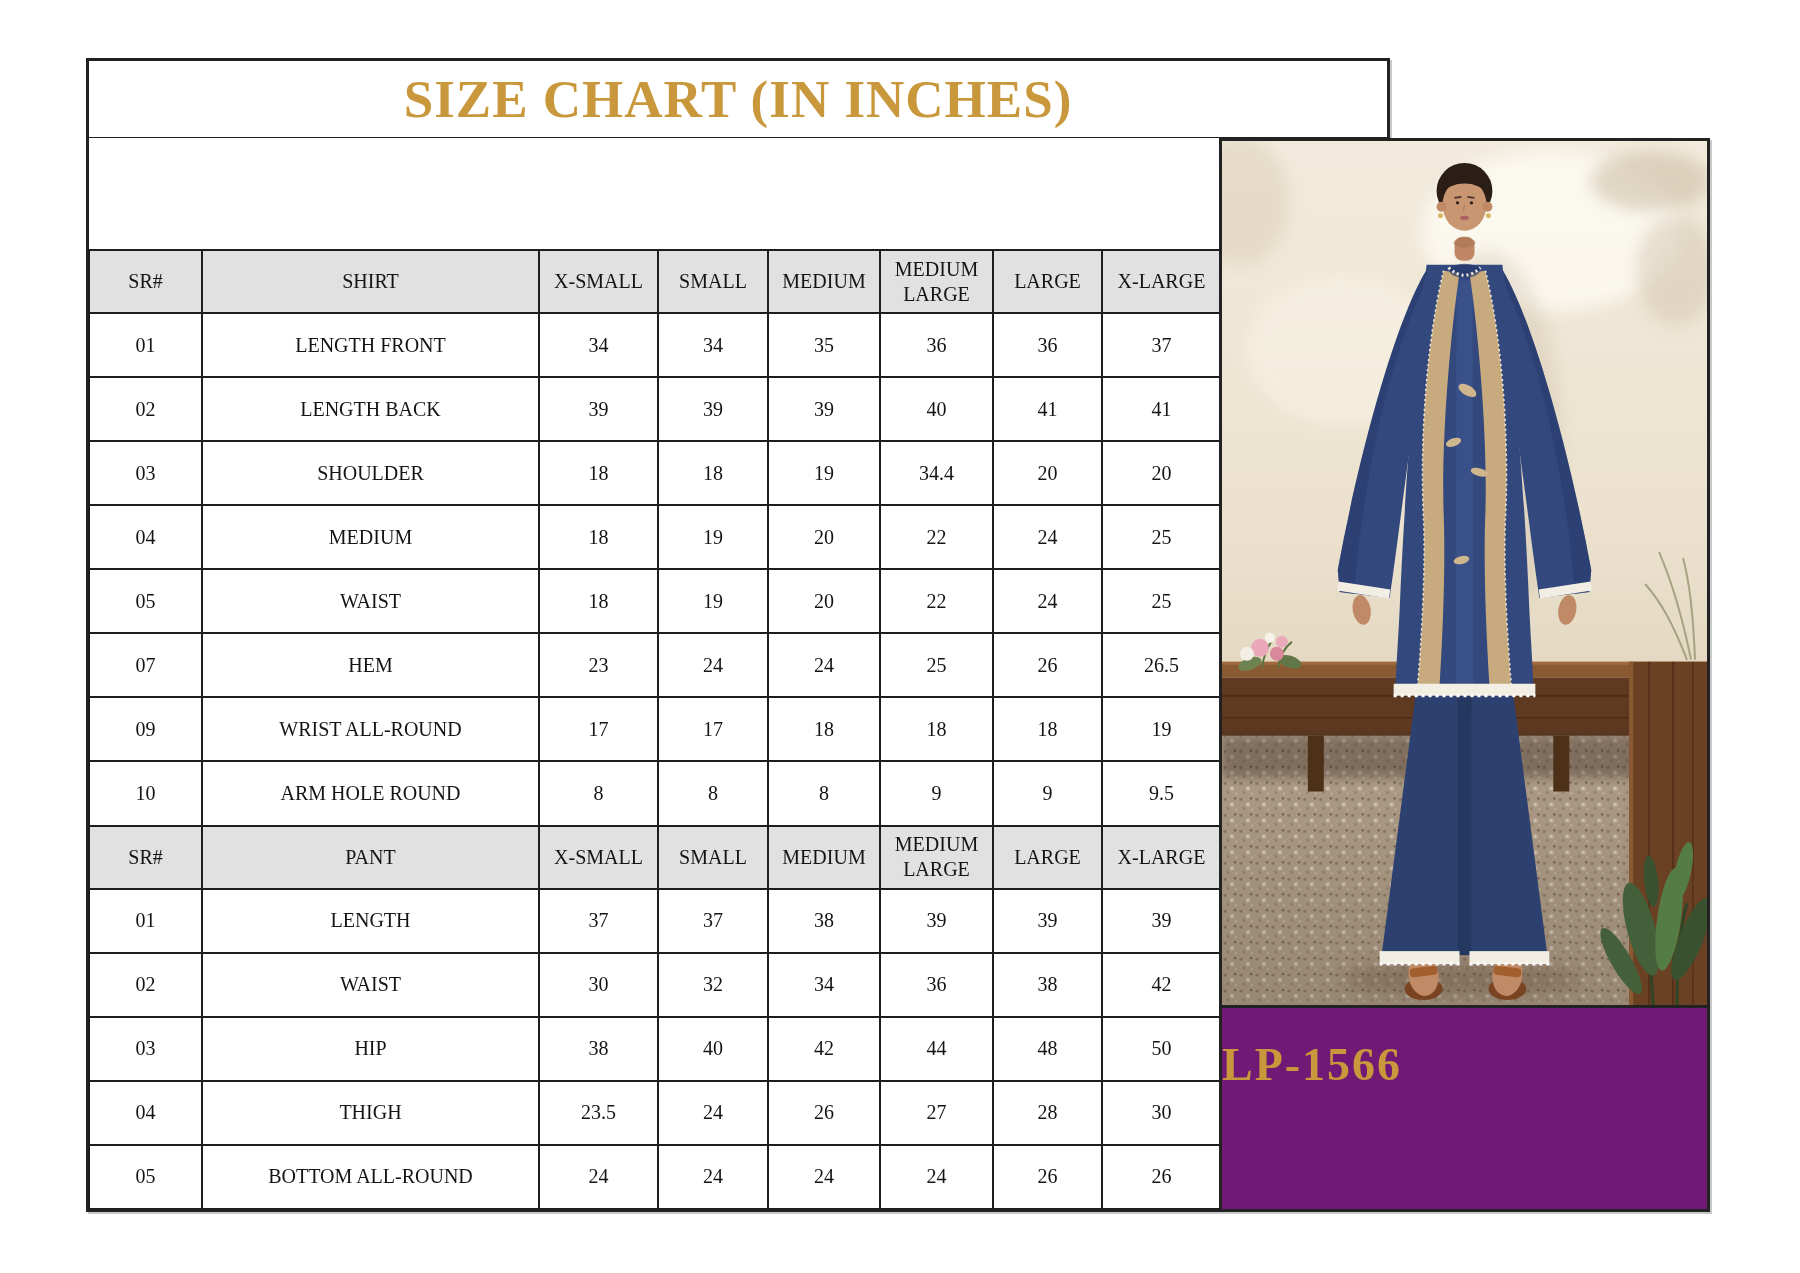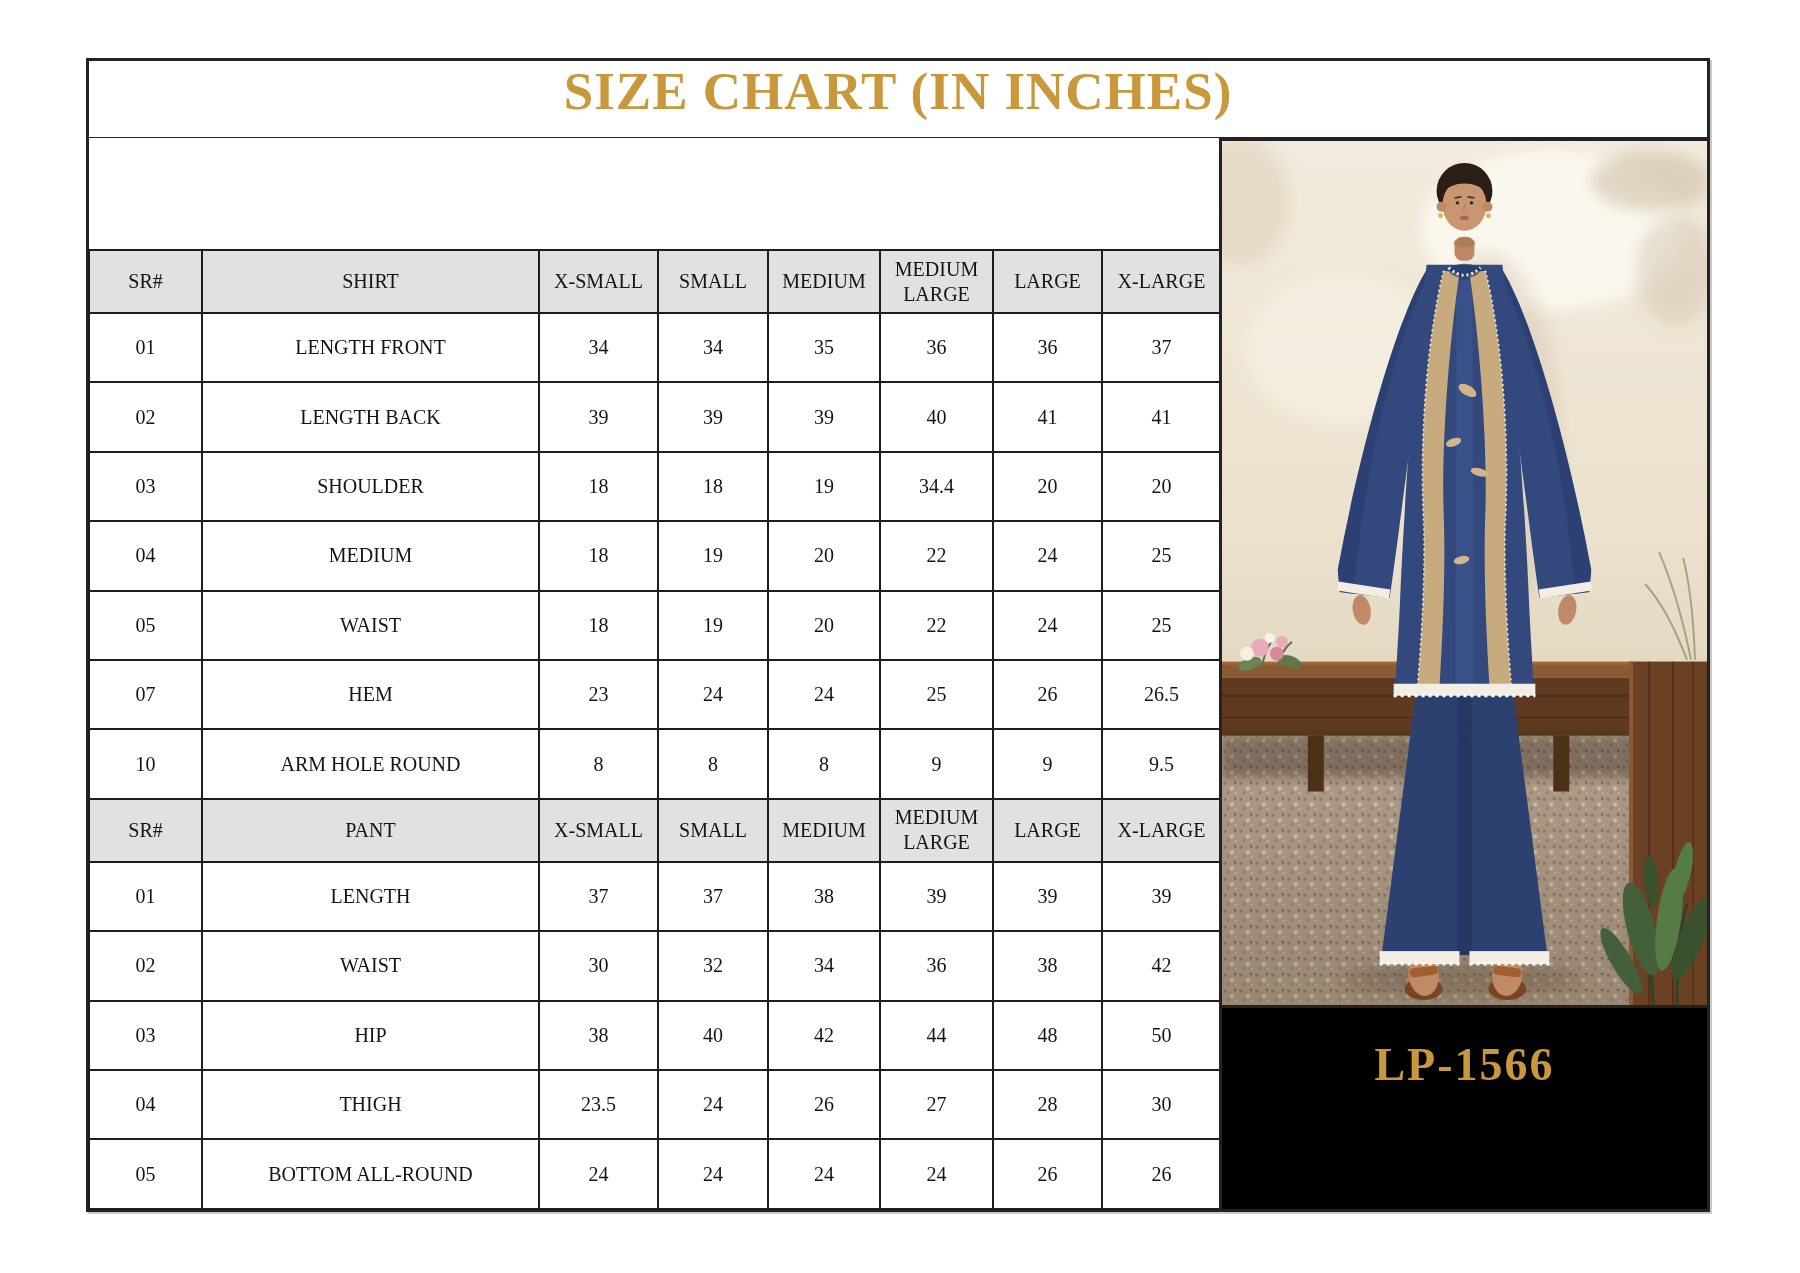--- a/index.html
+++ b/index.html
@@ -2,23 +2,23 @@
 <html><head>
 <meta charset="utf-8">
 <style>
   html,body{margin:0;padding:0;}
   body{
     width:1800px;height:1273px;position:relative;background:#ffffff;overflow:hidden;
     font-family:"Liberation Serif", serif;color:#141414;
   }
   .frame{position:absolute;left:86px;top:58px;width:1624px;height:1154px;}
   .title-box{
-    position:absolute;left:0;top:0;width:1624px;height:82px;box-sizing:border-box;
+    position:absolute;left:0;top:0;width:1304px;height:82px;box-sizing:border-box;
     border:3px solid #222;background:#fff;box-shadow:2px 2px 0 #c9c9c9;
-    display:flex;align-items:flex-start;justify-content:center;
+    display:flex;align-items:center;justify-content:center;
   }
   .title-text{
     font-size:53px;font-weight:700;color:#c9983c;letter-spacing:1px;white-space:nowrap;
   }
   .left-box{
     position:absolute;left:0;top:80px;width:1136px;height:1074px;box-sizing:border-box;
     border:3px solid #222;border-top:none;background:#fff;box-shadow:2px 2px 0 #c9c9c9;
   }
   .table-wrap{position:absolute;left:-1px;top:111px;right:-1px;bottom:-1px;}
   table.size-chart{
@@ -31,22 +31,22 @@
   table.size-chart th{background:#e1e1e1;}
   table.size-chart tr.hdr{height:63px;}
   td.c-item{text-align:left;padding-left:46px;}
   .photo-box{
     position:absolute;left:1133px;top:80px;width:491px;height:870px;box-sizing:border-box;
     border:3px solid #222;background:#efe7d8;box-shadow:2px 2px 0 #c9c9c9;overflow:hidden;
   }
   .photo-box svg{display:block;width:100%;height:100%;}
   .lp-box{
     position:absolute;left:1133px;top:948px;width:491px;height:206px;box-sizing:border-box;
-    border:3px solid #222;border-top-width:2px;background:#000000;box-shadow:2px 2px 0 #c9c9c9;
-    display:flex;align-items:flex-start;justify-content:center;
+    border:3px solid #222;border-top-width:2px;background:#701a75;box-shadow:2px 2px 0 #c9c9c9;
+    display:flex;align-items:flex-start;justify-content:flex-start;
   }
   .lp-text{
     margin-top:30px;font-size:46px;font-weight:700;color:#c9983c;letter-spacing:2px;
   }
 </style>
 </head>
 <body>
 
 <div class="frame">
 
@@ -130,20 +130,30 @@
             </tr>
             <tr>
               <td class="c-sr">07</td>
               <td class="c-item">HEM</td>
               <td>23</td>
               <td>24</td>
               <td>24</td>
               <td>25</td>
               <td>26</td>
               <td>26.5</td>
+            </tr>
+            <tr>
+              <td class="c-sr">09</td>
+              <td class="c-item">WRIST ALL-ROUND</td>
+              <td>17</td>
+              <td>17</td>
+              <td>18</td>
+              <td>18</td>
+              <td>18</td>
+              <td>19</td>
             </tr>
             <tr>
               <td class="c-sr">10</td>
               <td class="c-item">ARM HOLE ROUND</td>
               <td>8</td>
               <td>8</td>
               <td>8</td>
               <td>9</td>
               <td>9</td>
               <td>9.5</td>

